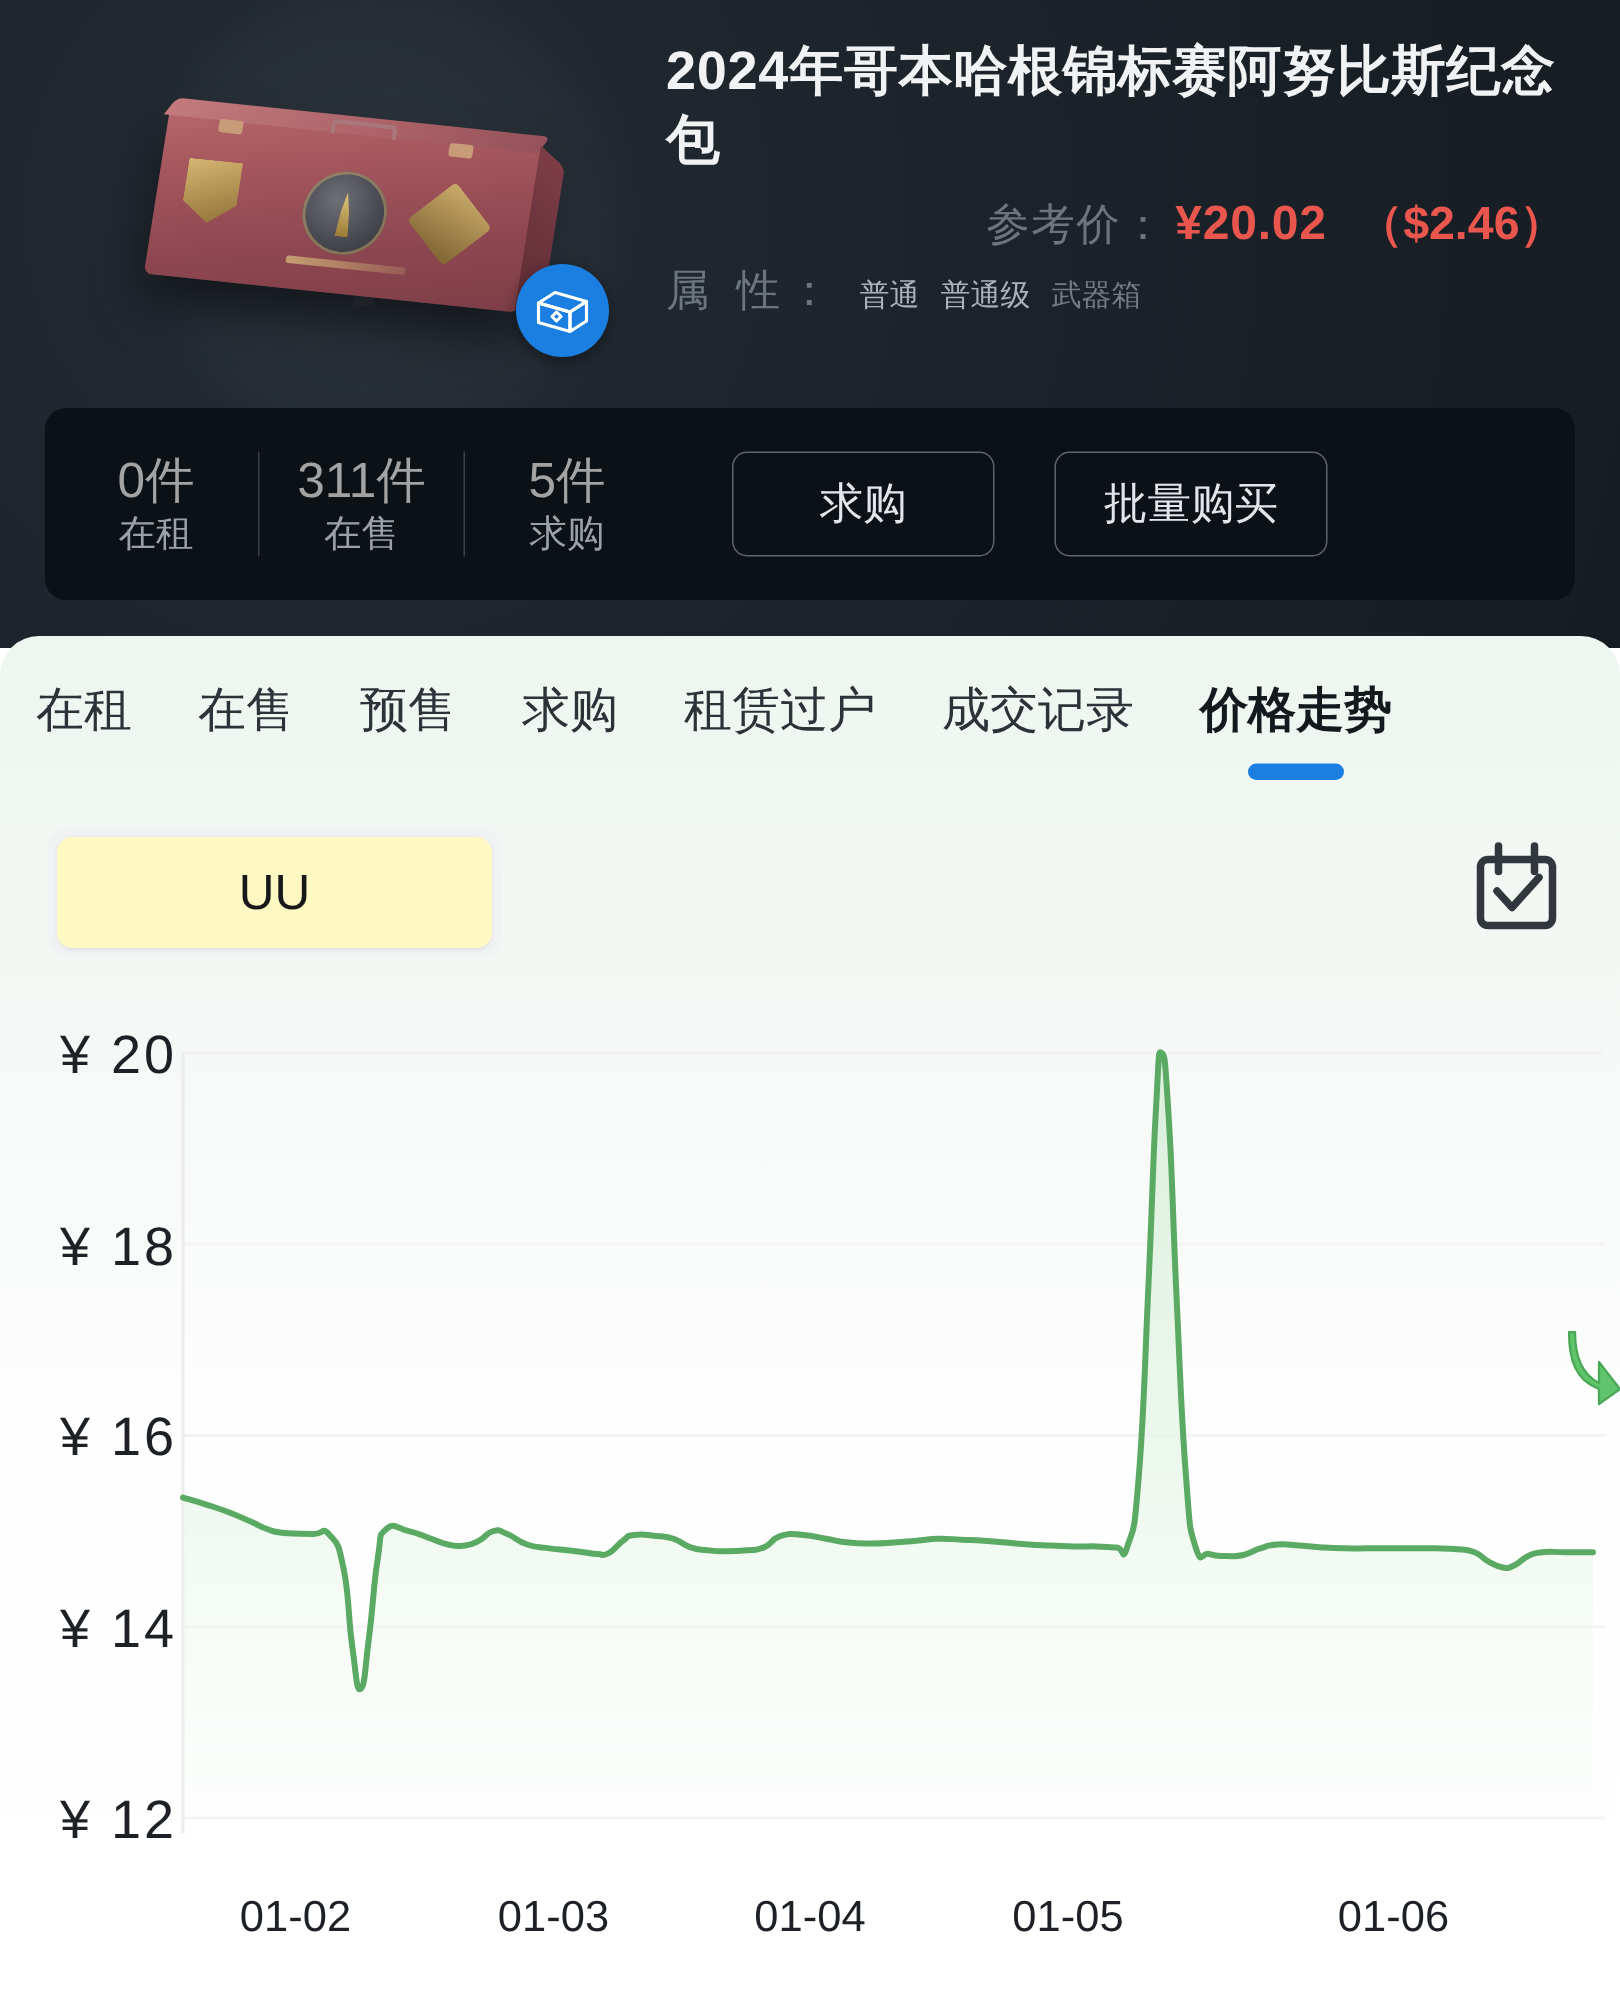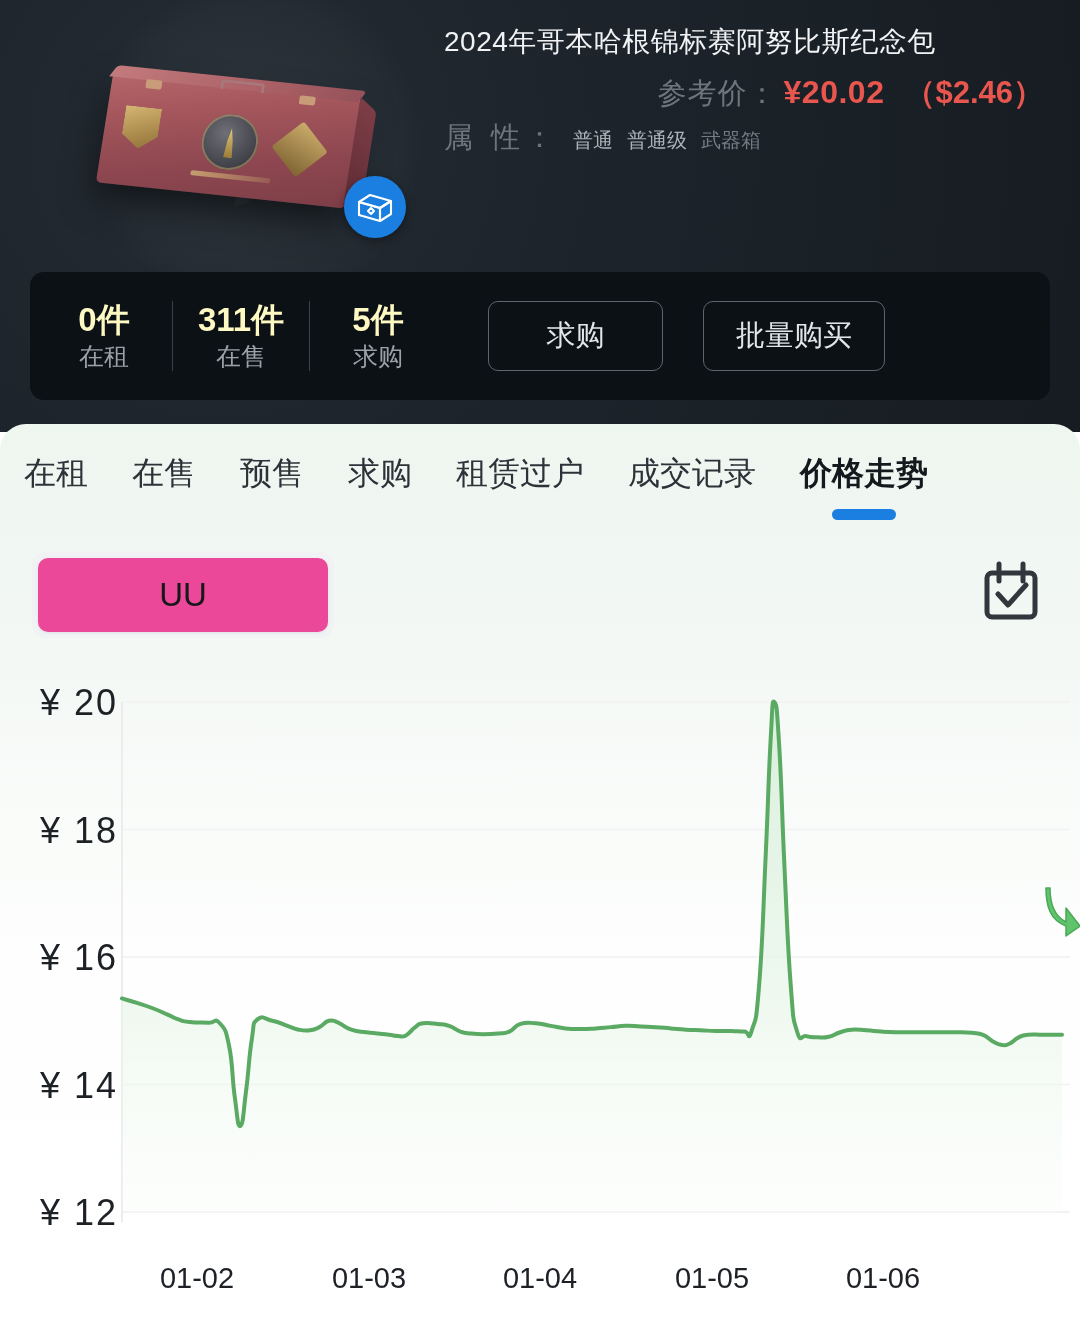--- a/index.html
+++ b/index.html
@@ -87,40 +87,40 @@
   .box-badge{
     position:absolute; left:282px; top:124px; width:62px; height:62px;
     border-radius:50%; background:#1a7fe0;
     display:flex; align-items:center; justify-content:center;
     box-shadow:0 3px 10px rgba(0,0,0,.4);
   }
 
   
   .hdr-text{ position:absolute; left:444px; top:24px; width:600px; }
   .prod-title{
-    font-size:28px; line-height:1.28; color:#f0f2f4; font-weight:400;
+    font-size:36px; line-height:1.28; color:#f0f2f4; font-weight:700;
     letter-spacing:.5px;
   }
   .price-row{ margin-top:12px; display:flex; align-items:baseline;justify-content:flex-end; }
   .lbl{ font-size:29px; color:#6d757c; letter-spacing:1px; }
   .price-val{ font-size:32px; color:#e8564e; font-weight:700; margin-left:6px; letter-spacing:.5px; }
   .price-usd{ font-size:31px; color:#e8564e; font-weight:700;margin-left:20px; }
   .attr-row{ margin-top:4px; display:flex; align-items:baseline; gap:14px; }
   .attr-lbl{ font-size:29px; color:#6d757c; letter-spacing:5px; }
   .attr-v{ font-size:20px; color:#aab2b9; }
   .attr-v.dim{ color:#737b83; }
 
   
   .stats{
     position:absolute; left:30px; top:272px; width:1020px; height:128px;
     background:#0c1115; border-radius:14px;
     display:flex; align-items:center; padding:0 6px;
   }
   .stat{ width:136px; text-align:center; }
-  .stat .n{ font-size:33px; color:#fef9c3; line-height:1.22; font-weight:700; }
+  .stat .n{ font-size:33px; color:#a3a3a3; line-height:1.22; font-weight:400; }
   .stat .c{ font-size:25px; color:#9aa1a8; line-height:1.3; }
   .divider{ width:1px; height:70px; background:#3a4148; }
   .btn-ghost{
     height:70px; border:1px solid #5d656d; border-radius:10px;
     display:flex; align-items:center; justify-content:center;
     color:#e2e6ea; font-size:29px; background:transparent;
   }
   .btn-qiugou{ width:175px; margin-left:42px; }
   .btn-bulk{ width:182px; margin-left:40px; }
 
@@ -150,21 +150,21 @@
   
   .controls{ position:absolute; left:0; top:128px; width:1080px; height:96px; }
   .seg{
     position:absolute; left:32px; top:0; width:302px; height:86px;
     background:#f1f2f4; border-radius:14px; display:flex; align-items:center; padding:6px;
   }
   .seg-item{
     flex:1; height:74px; display:flex; align-items:center; justify-content:center;
     font-size:33px; color:#36393d; border-radius:10px;
   }
-  .seg-item.on{ background:#ec4899; color:#16181a; box-shadow:0 1px 3px rgba(0,0,0,.07); }
+  .seg-item.on{ background:#fef9c3; color:#16181a; box-shadow:0 1px 3px rgba(0,0,0,.07); }
   .dropdown{
     position:absolute; right:136px; top:16px; display:flex; align-items:center; gap:14px;
   }
   .dd-label{ font-size:30px; color:#848b92; }
   .dd-caret{
     width:0;height:0;border-left:13px solid transparent;border-right:13px solid transparent;
     border-top:13px solid #c2c7cc;
   }
   .cal-btn{ position:absolute; right:34px; top:6px; width:70px; height:70px; }
 
@@ -303,17 +303,17 @@
           <div class="ylab" style="top: 123.5px;">¥ 18</div>
           <div class="ylab" style="top: 251px;">¥ 16</div>
           <div class="ylab" style="top: 378.5px;">¥ 14</div>
           <div class="ylab" style="top: 506px;">¥ 12</div>
         </div>
       <div id="xlabels">
           <div class="xlab" style="left: 127px; top: 576px;">01-02</div>
           <div class="xlab" style="left: 299px; top: 576px;">01-03</div>
           <div class="xlab" style="left: 470px; top: 576px;">01-04</div>
           <div class="xlab" style="left: 642px; top: 576px;">01-05</div>
-          <div class="xlab" style="left: 813px; top: 576px;">01-06</div>
+          <div class="xlab" style="left: 859px; top: 576px;">01-06</div>
         </div>
     </div>
   </div>
 </div>
 
 </body></html>

